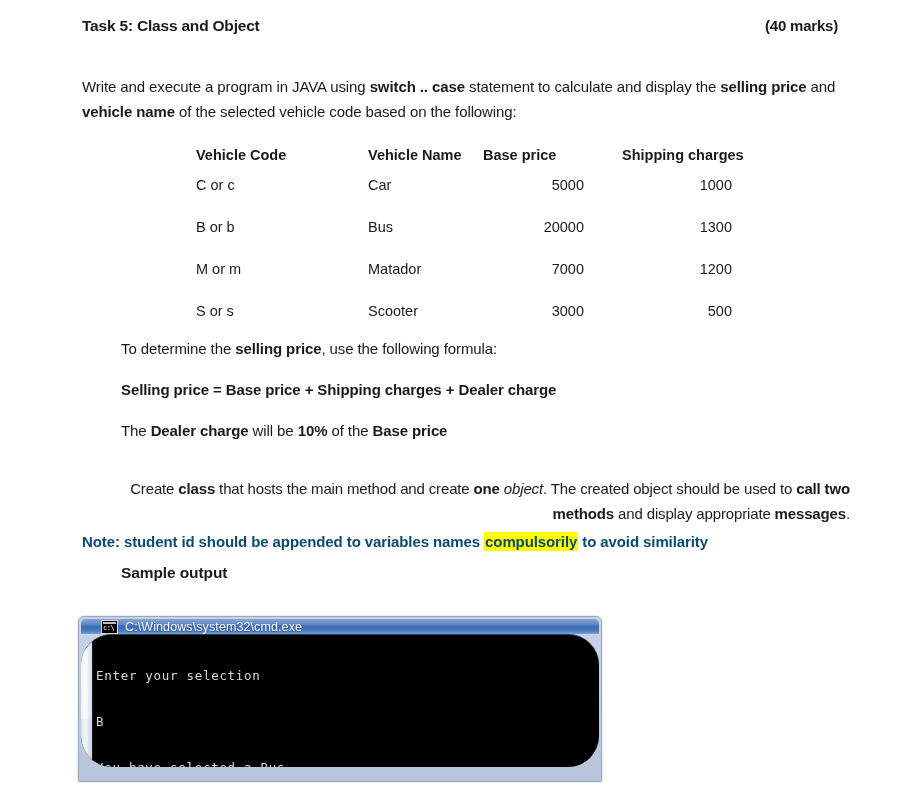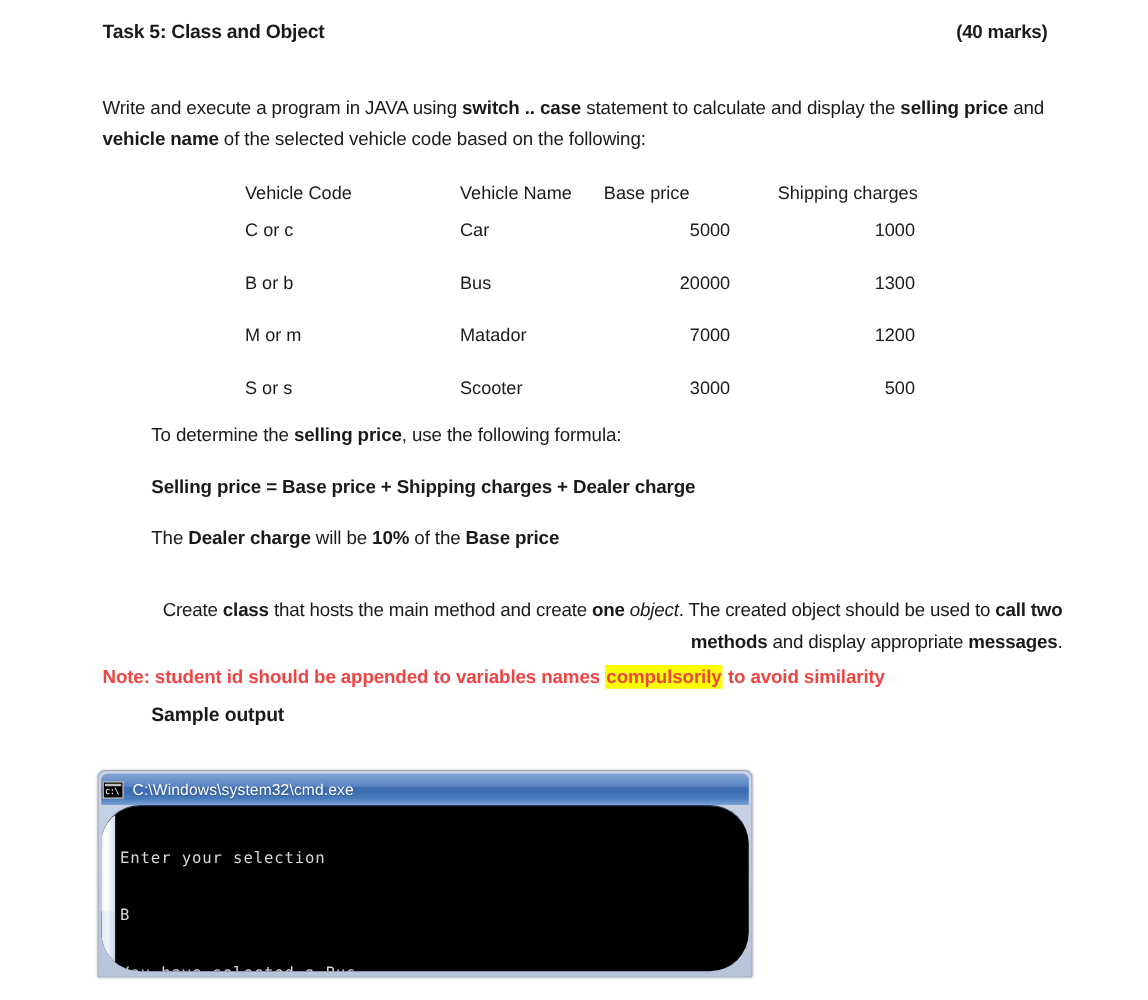--- a/index.html
+++ b/index.html
@@ -63,21 +63,21 @@
     border-collapse: collapse;
     font-size: 14.5px;
   }
   .vtable th, .vtable td {
     padding: 0;
     font-weight: normal;
     text-align: left;
     vertical-align: top;
   }
   .vtable thead th {
-    font-weight: normal;
+    font-weight: bold;
     height: 30px;
     font-size: 14.5px;
   }
   .vtable tbody td {
     height: 42px;
   }
   .col-code   { width: 178px; }
   .col-name   { width: 118px; }
   .col-base   { width: 104px; text-align: right !important; padding-right: 12px !important; }
   .col-ship   { width: 140px; text-align: right !important; padding-right: 34px !important; }
@@ -112,21 +112,21 @@
   }
 
   
   .note {
     position: absolute;
     left: 82px;
     top: 533px;
     width: 790px;
     font-size: 15px;
     font-weight: bold;
-    color: #ef4444;
+    color: #0c4a6e;
     letter-spacing: -0.1px;
   }
   .hl {
     background: #ffff00;
     padding: 1px 1px;
   }
 
   
   .sample-label {
     position: absolute;
@@ -145,27 +145,27 @@
     width: 524px;
     height: 166px;
     background: linear-gradient(to bottom, #c9d3e4 0%, #b7c4da 100%);
     border: 1px solid #9aa7bd;
     border-radius: 6px 6px 2px 2px;
     box-sizing: border-box;
     padding: 2px 2px 3px 2px;
     box-shadow: 0 0 2px rgba(0,0,0,0.25);
   }
   .console-titlebar {
-    height: 25px;
+    height: 15px;
     background: linear-gradient(to bottom,
         #5a86c6 0%, #4a78bd 42%, #3666b0 44%, #4a7cbd 80%, #7ba2d6 100%);
     border-radius: 5px 5px 0 0;
     display: flex;
     align-items: center;
-    padding-left: 1px;
+    padding-left: 20px;
     box-sizing: border-box;
     position: relative;
     overflow: hidden;
   }
   .console-titlebar::after {
     content: "";
     position: absolute;
     left: 0; right: 0; top: 0; height: 50%;
     background: linear-gradient(to bottom, rgba(255,255,255,0.26), rgba(255,255,255,0.02));
     pointer-events: none;

